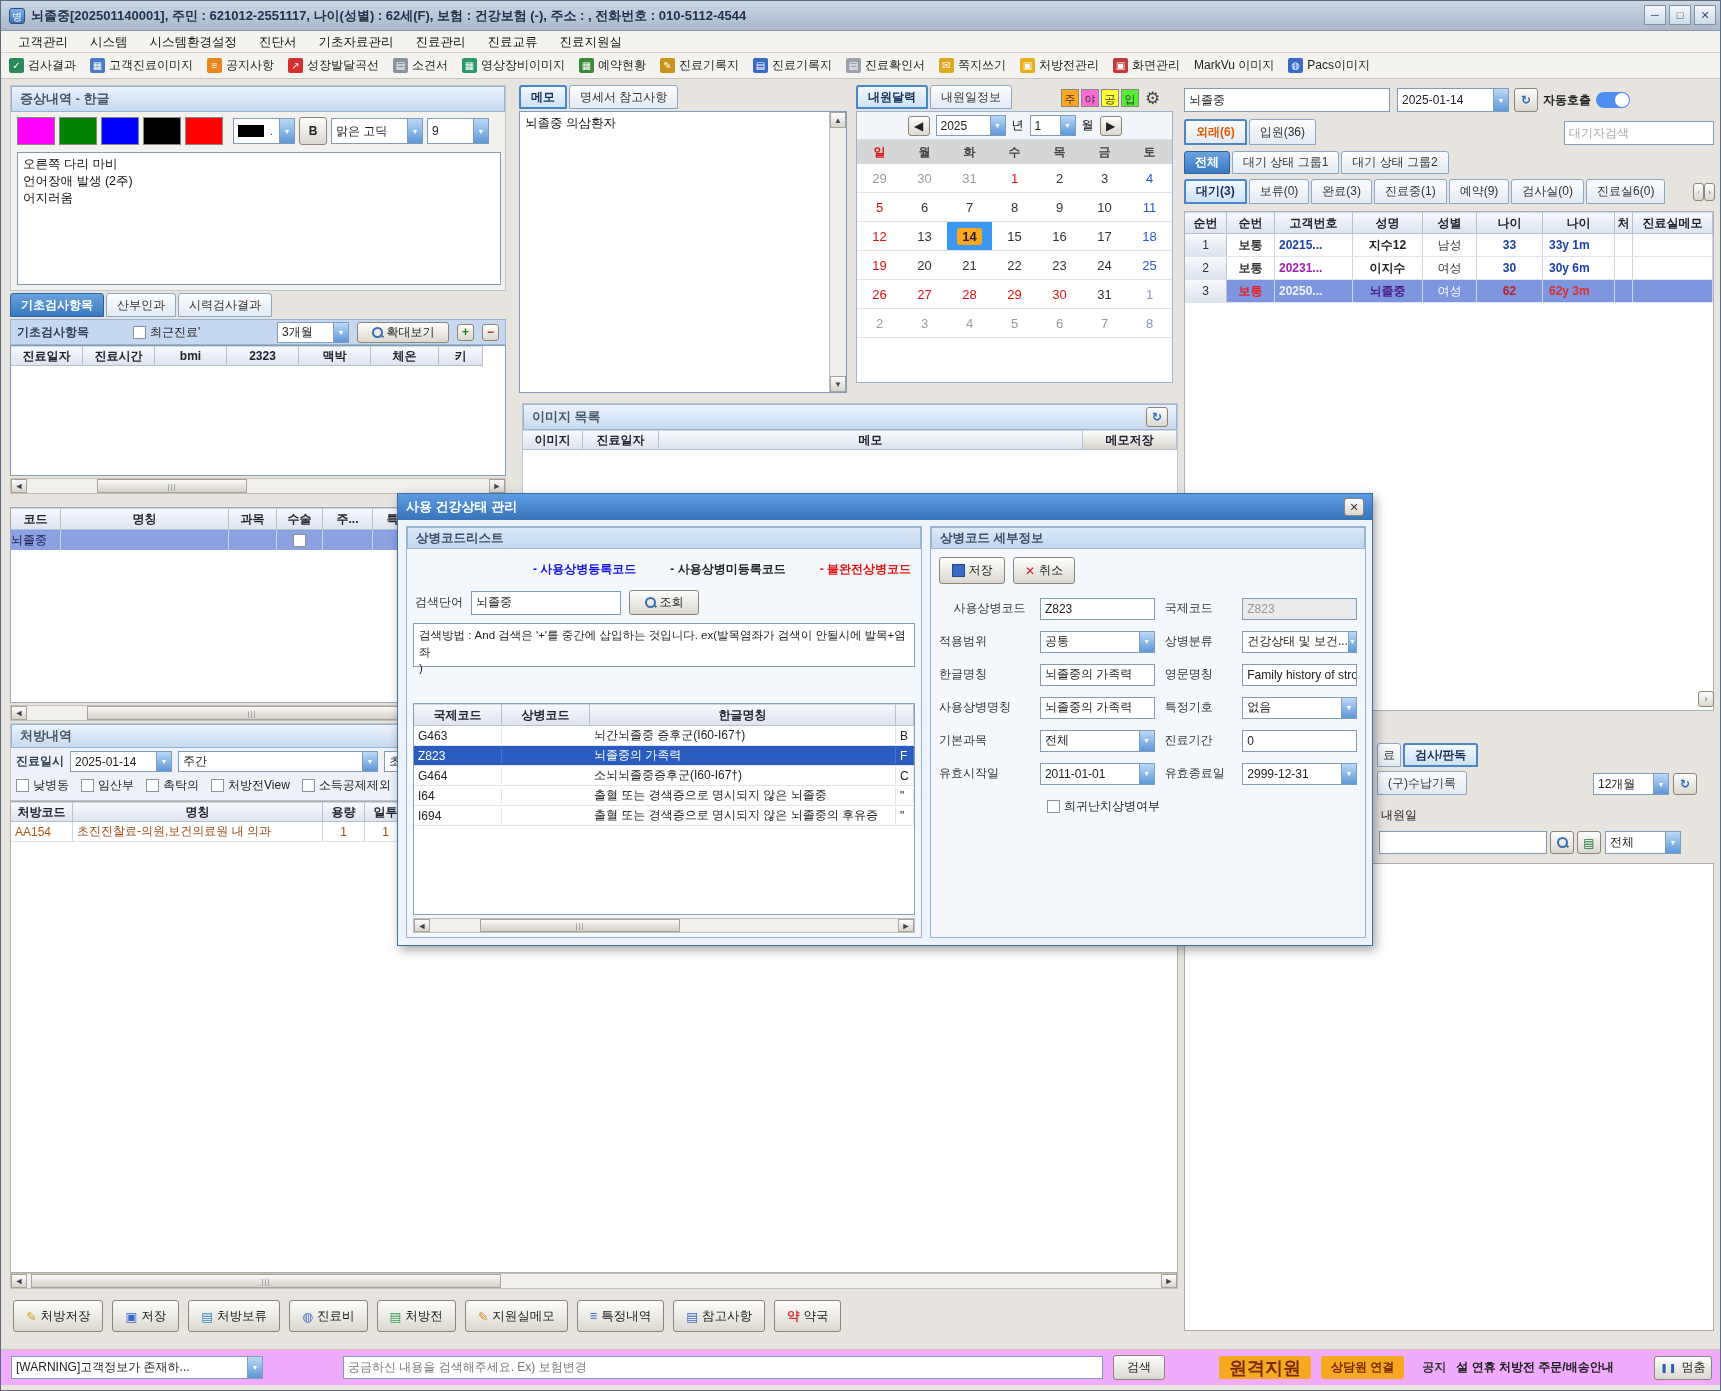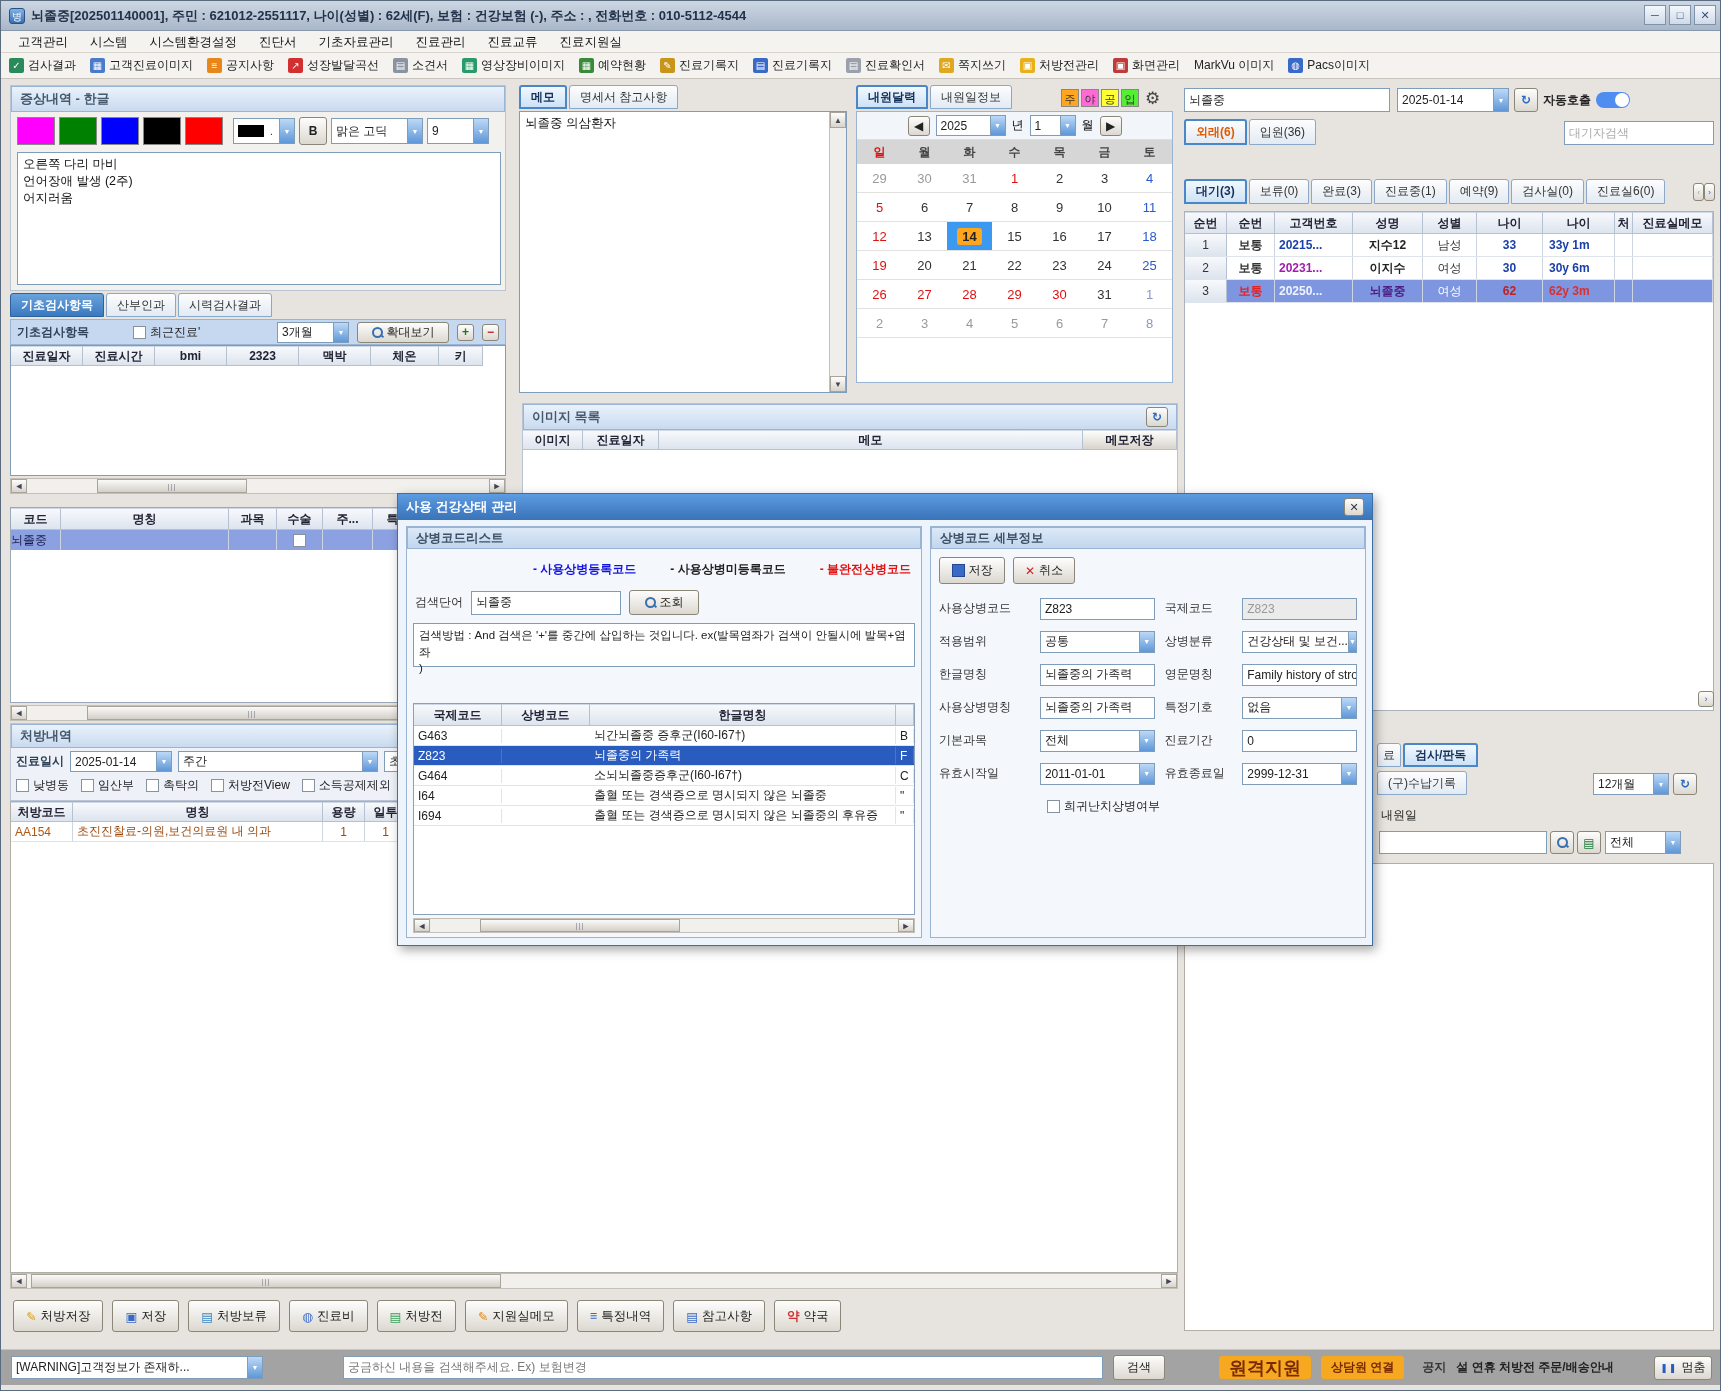--- a/index.html
+++ b/index.html
@@ -451,20 +451,21 @@
     <span class="dd" style="width:112px;height:24px;margin-left:2px;">
         <span>2025-01-14</span>
         <span class="arr">▼</span>
       </span>
     <span class="btn" style="width:24px;height:24px;color:#2a6ac0;font-weight:bold;">↻</span>
     <span style="font-size:12px;font-weight:bold;color:#222;">자동호출</span>
     <span class="toggle"></span>
   </div>
   <div class="abs" id="type-tabs" style="left:1183px;top:118px;width:330px;height:28px;"><span class="tab orange" style="height: 26px;">외래(6)</span><span class="tab " style="height: 26px;">입원(36)</span></div>
   <div class="abs input" style="left:1563px;top:120px;width:150px;height:24px;color:#aaa;">대기자검색</div>
+  <div class="abs" id="group-tabs" style="left:1183px;top:150px;width:530px;height:25px;"><span class="tab sel-blue" style="height: 23px;">전체</span><span class="tab " style="height: 23px;">대기 상태 그룹1</span><span class="tab " style="height: 23px;">대기 상태 그룹2</span></div>
   <div class="abs" id="status-tabs" style="left:1183px;top:178px;width:508px;height:27px;overflow:hidden;white-space:nowrap;"><span class="tab sel" style="height: 25px;">대기(3)</span><span class="tab " style="height: 25px;">보류(0)</span><span class="tab " style="height: 25px;">완료(3)</span><span class="tab " style="height: 25px;">진료중(1)</span><span class="tab " style="height: 25px;">예약(9)</span><span class="tab " style="height: 25px;">검사실(0)</span><span class="tab " style="height: 25px;">진료실6(0)</span></div>
   <span class="abs btn" style="left:1692px;top:182px;width:11px;height:18px;font-size:8px;color:#999;">‹</span>
   <span class="abs btn" style="left:1703px;top:182px;width:11px;height:18px;font-size:8px;color:#2a5ac0;">›</span>
 
   <div class="abs box" style="left:1183px;top:210px;width:530px;height:500px;border-color:#aab2be;">
     <div class="grid-hdr" id="pt-cols">
         <span class="ghc" style="width: 42px; height: 22px;">순번</span>
         <span class="ghc" style="width: 48px; height: 22px;">순번</span>
         <span class="ghc" style="width: 78px; height: 22px;">고객번호</span>
         <span class="ghc" style="width: 70px; height: 22px;">성명</span>
@@ -615,21 +616,21 @@
             <span style="display:inline-block;width:13px;height:13px;background:#3a6ac8;border:1px solid #234a90;"></span>
             <span>저장</span>
           </span>
         <span class="btn" style="width:62px;height:27px;">
             <span style="color:#d02020;font-weight:bold;">✕</span>
             <span>취소</span>
           </span>
       </div>
       <div id="dlg-fields" style="padding:4px 8px;">
           <div style="display: flex; align-items: center; height: 33px;">
-            <span class="flbl" style="width: 104px;">사용상병코드</span>
+            <span class="flbl" style="width: 104px; text-align: center;">사용상병코드</span>
             <span class="input" style="width: 118px; height: 22px;">Z823</span>
             <span class="flbl" style="width: 80px; margin-left: 10px;">국제코드</span>
             <span class="input disabled-input" style="width: 118px; height: 22px;">Z823</span>
           </div>
           <div style="display: flex; align-items: center; height: 33px;">
             <span class="flbl" style="width: 104px;">적용범위</span>
             <span class="dd" style="width: 118px; height: 22px;">
               <span>공통</span>
               <span class="arr">▼</span>
             </span>
@@ -678,21 +679,21 @@
         </div>
       <div style="padding:4px 8px 0 116px;">
         <label class="cblabel">
             <span class="chk"></span>
             <span>희귀난치상병여부</span>
           </label>
       </div>
     </div>
   </div>
 
-  <div class="abs" style="left:0;top:1348px;width:1721px;height:36px;background:#a3a3a3;border-top:1px solid #c9c5bc;display:flex;align-items:center;padding:0 10px;gap:10px;">
+  <div class="abs" style="left:0;top:1348px;width:1721px;height:36px;background:#f0abfc;border-top:1px solid #c9c5bc;display:flex;align-items:center;padding:0 10px;gap:10px;">
     <span class="dd" style="width:252px;height:23px;">
         <span style="overflow:hidden;">[WARNING]고객정보가 존재하...</span>
         <span class="arr">▼</span>
       </span>
     <span class="input" style="width:760px;height:23px;margin-left:70px;color:#777;">궁금하신 내용을 검색해주세요. Ex) 보험변경</span>
     <span class="btn" style="width:52px;height:25px;">검색</span>
     <span id="sb-remote" style="height: 23px; display: inline-flex; align-items: center; padding: 0px 10px; border-radius: 3px; font-size: 18px; font-weight: bold; color: rgb(122, 42, 0); margin-left: 44px; background: rgb(246, 168, 33);">원격지원</span>
     <span id="sb-counsel" style="height: 23px; display: inline-flex; align-items: center; padding: 0px 10px; border-radius: 3px; font-size: 12px; font-weight: bold; color: rgb(122, 42, 0); background: rgb(246, 168, 33);">상담원 연결</span>
     <span style="font-size:12px;font-weight:bold;color:#333;margin-left:8px;">공지</span>
     <span style="font-size:12px;font-weight:bold;color:#222;">설 연휴 처방전 주문/배송안내</span>

